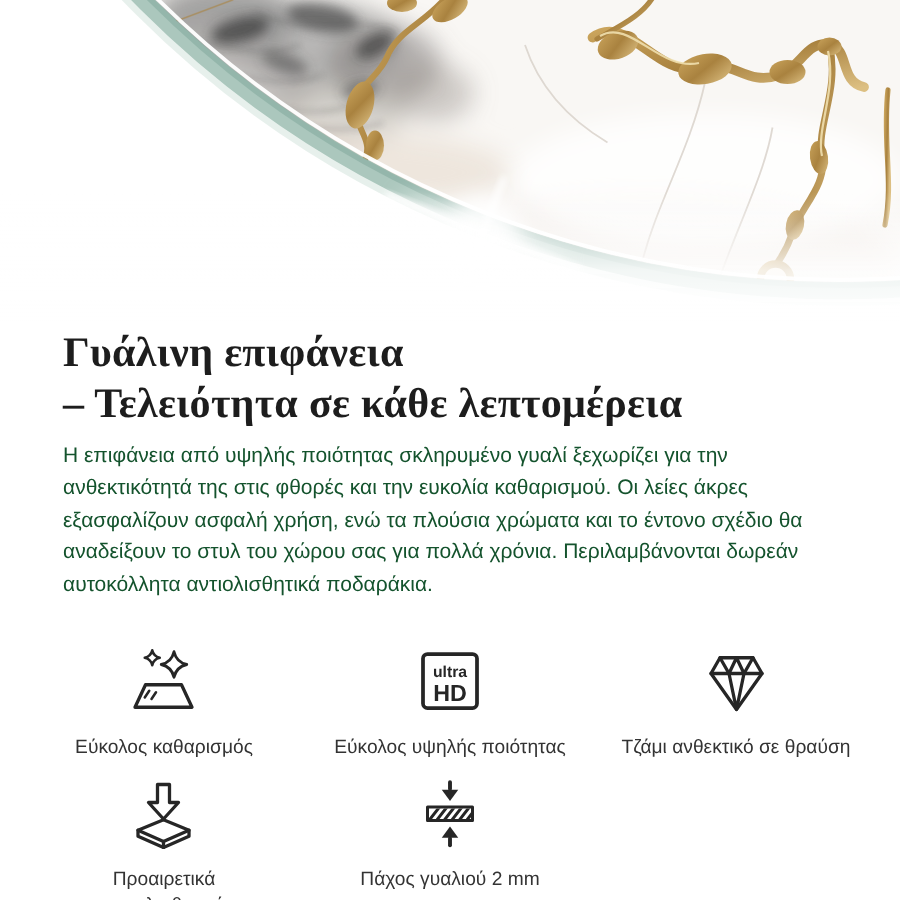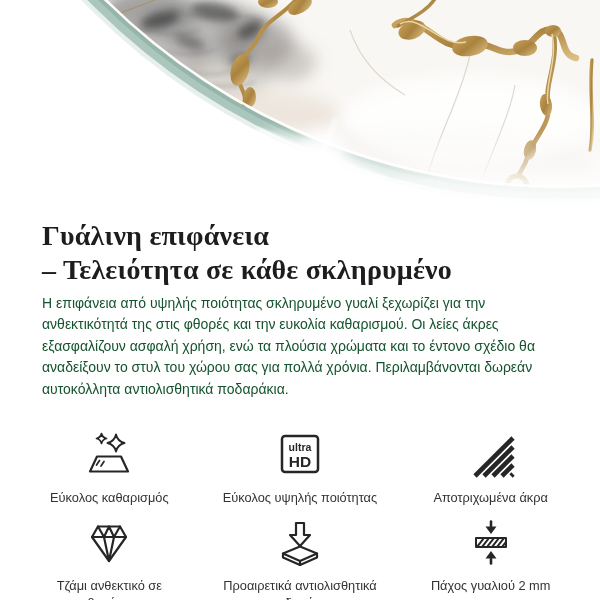--- a/index.html
+++ b/index.html
@@ -170,21 +170,21 @@
         <rect x="282" y="153.2" width="80" height="3.6" rx="1.8" fill="#ffffff" opacity="0.9" filter="url(#b2)"></rect>
       </g>
       <circle cx="322" cy="155" r="3" fill="#ffffff"></circle>
     </g>
   </svg>
 </div>
 
 <div class="content">
   <h1>
     <span>Γυάλινη επιφάνεια</span>
-    <span>– Τελειότητα σε κάθε σκληρυμένο</span>
+    <span>– Τελειότητα σε κάθε λεπτομέρεια</span>
   </h1>
   <p class="lead">Η επιφάνεια από υψηλής ποιότητας σκληρυμένο γυαλί ξεχωρίζει για την ανθεκτικότητά της στις φθορές και την ευκολία καθαρισμού. Οι λείες άκρες εξασφαλίζουν ασφαλή χρήση, ενώ τα πλούσια χρώματα και το έντονο σχέδιο θα αναδείξουν το στυλ του χώρου σας για πολλά χρόνια. Περιλαμβάνονται δωρεάν αυτοκόλλητα αντιολισθητικά ποδαράκια.</p>
 </div>
 
 <div class="features">
 
   <div class="feature">
     <div class="icon-box">
       <svg class="ico" width="48" height="48" viewBox="0 0 48 48">
         <path d="M12,26.5 L36,26.5 L43,41.5 L5,41.5 Z"></path>
@@ -201,34 +201,20 @@
     <div class="icon-box">
       <svg class="ico" width="48" height="48" viewBox="0 0 48 48">
         <rect x="6" y="6" width="36" height="36" rx="3" stroke-width="2.5"></rect>
         <text x="24" y="21" font-size="10.5" text-anchor="middle">ultra</text>
         <text x="24" y="37" font-size="15.5" text-anchor="middle">HD</text>
       </svg>
     </div>
     <div class="label">Εύκολος υψηλής ποιότητας</div>
   </div>
 
-  <div class="feature">
-    <div class="icon-box">
-      <svg class="ico" width="48" height="48" viewBox="0 0 48 48">
-        <g stroke-width="4.6" stroke-linecap="butt" stroke-linejoin="miter">
-          <path d="M8,46 L46,8"></path>
-          <path d="M17,46 L46,17"></path>
-          <path d="M26,46 L46,26"></path>
-          <path d="M35,46 L46,35"></path>
-          <path d="M44,46 L46,44"></path>
-        </g>
-      </svg>
-    </div>
-    <div class="label">Αποτριχωμένα άκρα</div>
-  </div>
 
   <div class="feature">
     <div class="icon-box">
       <svg class="ico" width="48" height="48" viewBox="0 0 48 48">
         <path d="M24,43 L7,19 L13,8.5 L35,8.5 L41,19 Z"></path>
         <path d="M7,19 L41,19"></path>
         <path d="M13,8.5 L19,19 L24,8.5 L29,19 L35,8.5"></path>
         <path d="M19,19 L24,43 L29,19"></path>
       </svg>
     </div>

